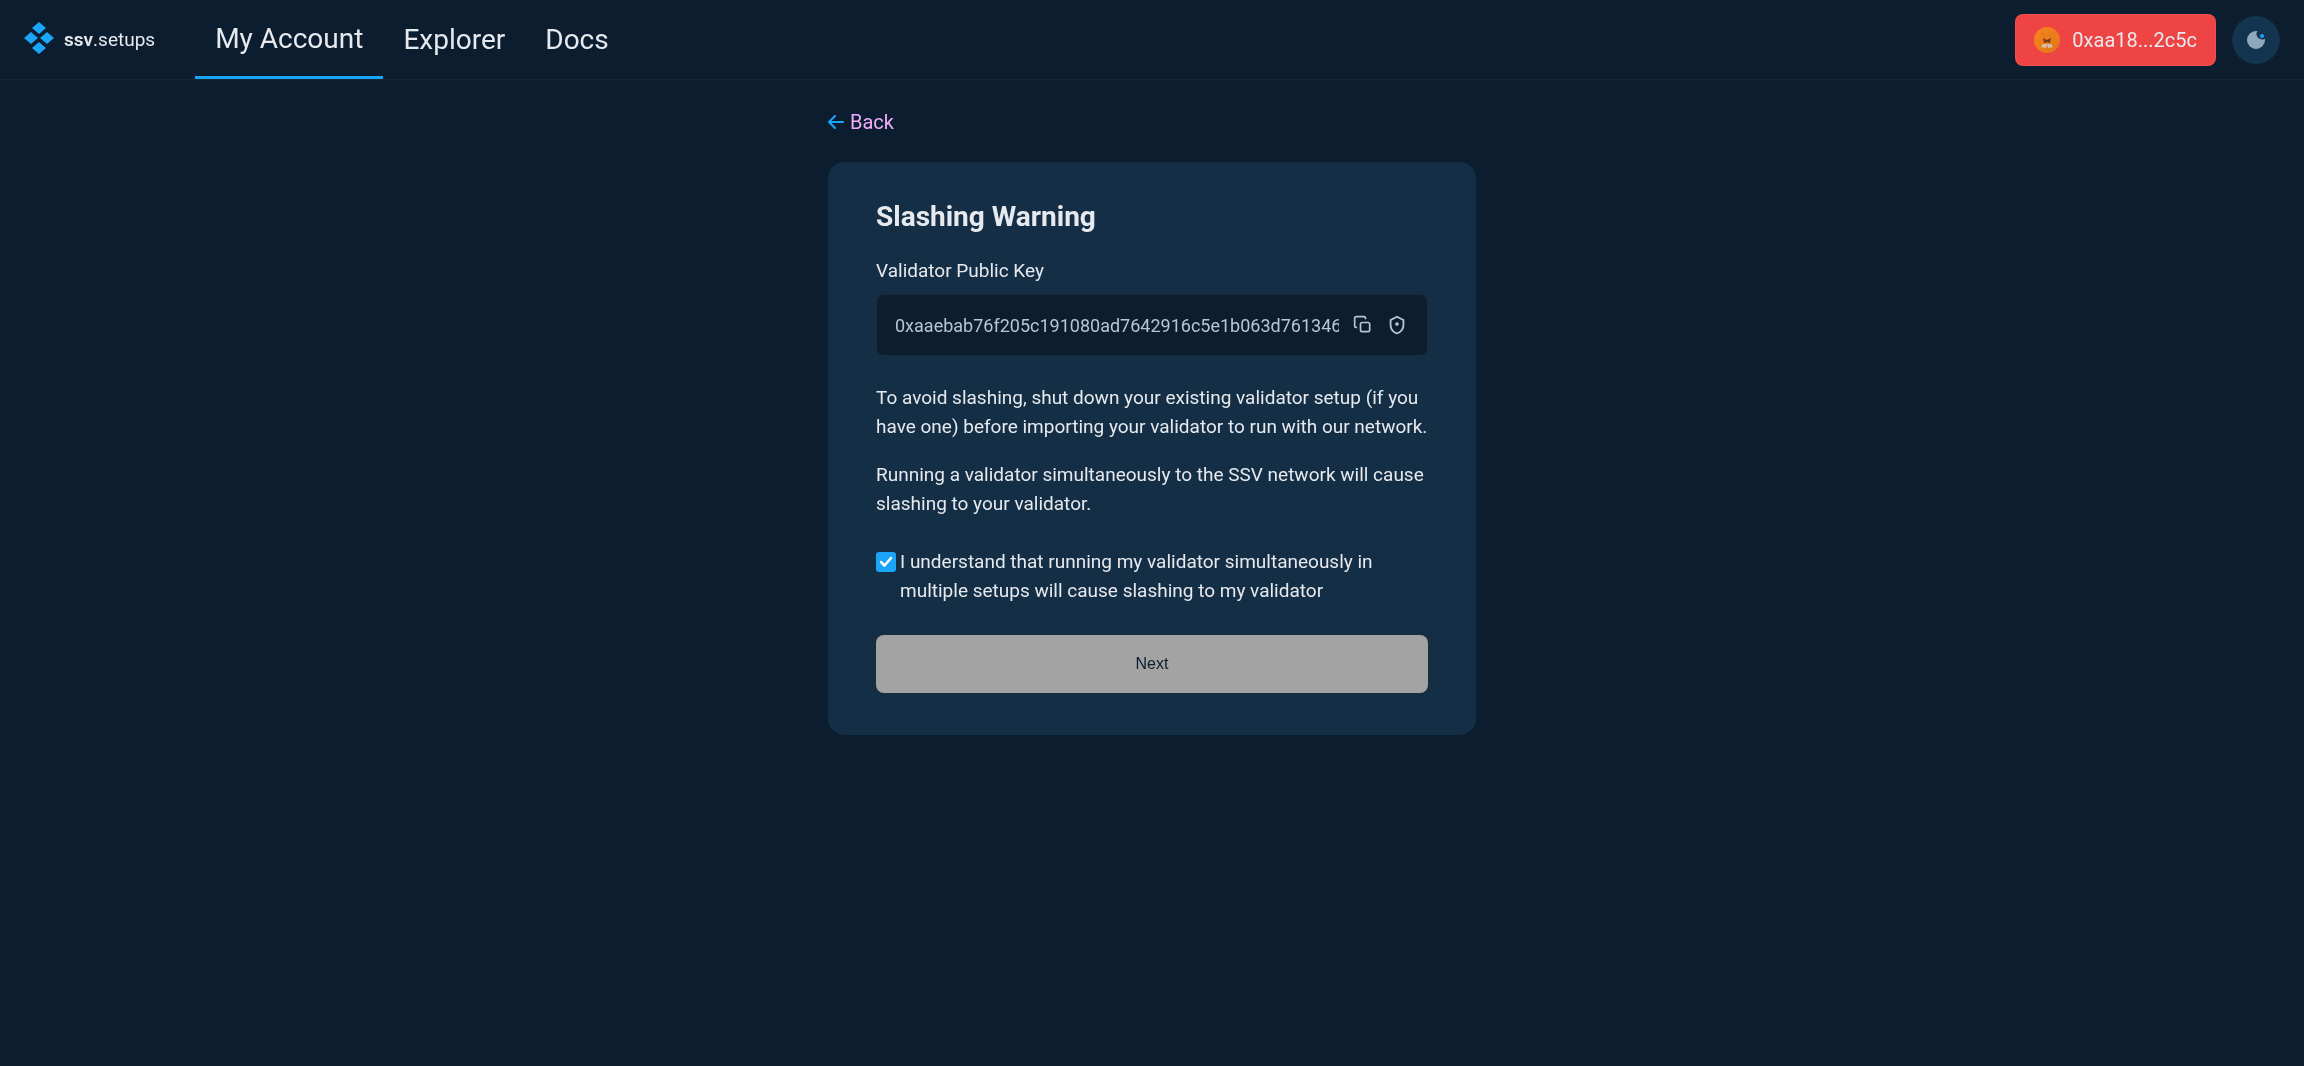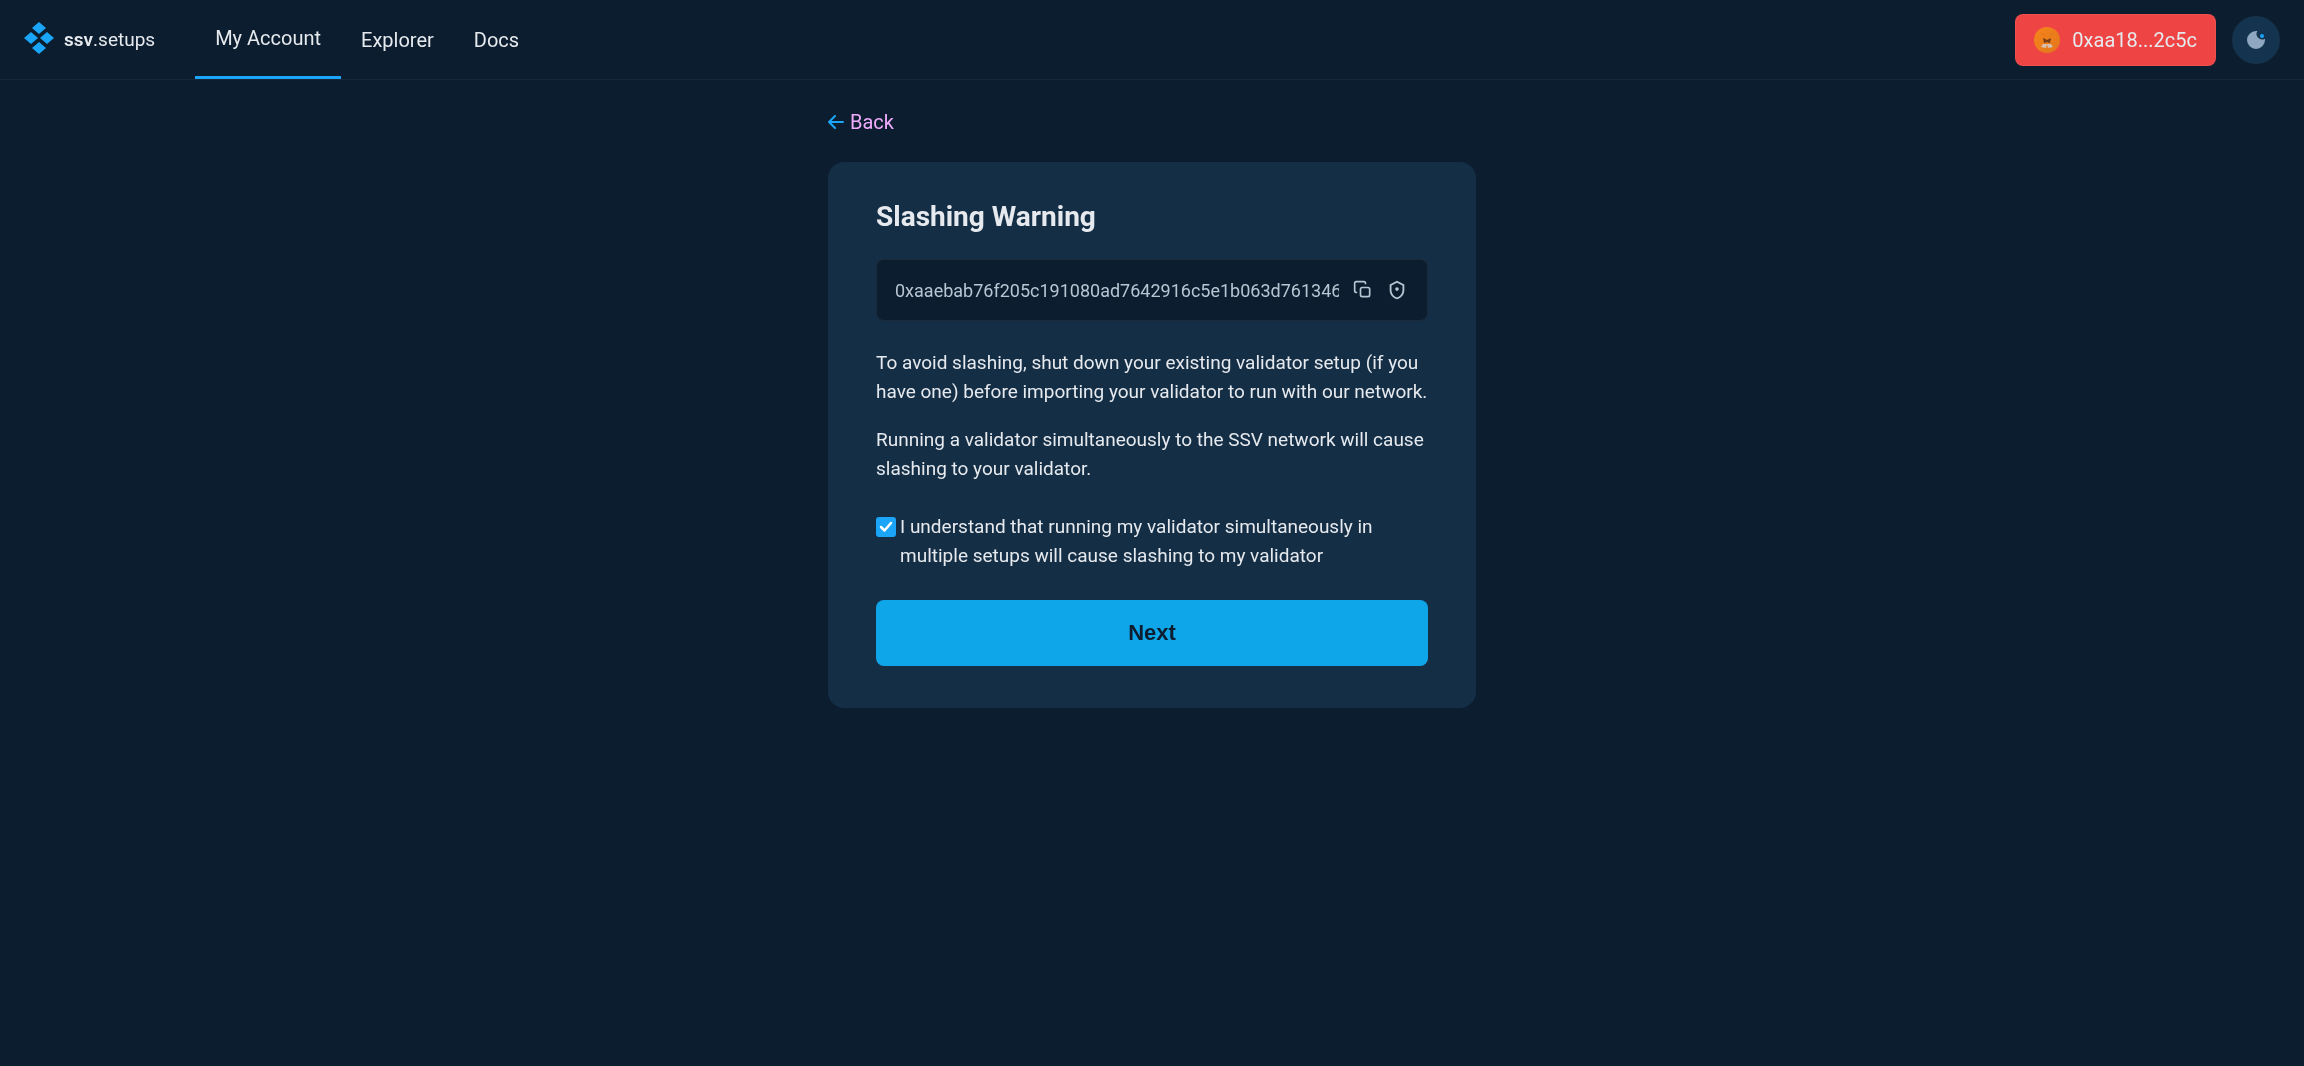--- a/index.html
+++ b/index.html
@@ -60,21 +60,21 @@
     .nav {
       display: flex;
       height: 100%;
     }
     
     .nav-item {
       height: 100%;
       display: flex;
       align-items: center;
       padding: 8px 20px;
-      font-size: 20px;
+      font-size: 28px;
       color: #e6e9ed;
       cursor: pointer;
       position: relative;
     }
     
     .nav-item.active {
       border-bottom: 3px solid #1ba5f8;
     }
     
     .header-right {
@@ -223,27 +223,27 @@
     }
     
     .checkbox-label {
       font-size: 19px;
       line-height: 1.5;
       color: #e6e9ed;
     }
     
     .next-button {
       width: 100%;
-      background: #0ea5e9;
+      background: #a3a3a3;
       color: #0b1d2e;
       border: none;
       border-radius: 8px;
       padding: 20px;
-      font-size: 22px;
-      font-weight: 700;
+      font-size: 16px;
+      font-weight: 400;
       cursor: pointer;
     }
   </style>
 </head>
 <body>
 
 <div class="header">
   <div class="header-left">
     <div class="logo">
       <div class="logo-icon">
@@ -294,20 +294,21 @@
     <div class="back-link">
       <svg width="16" height="14" viewBox="0 0 16 14">
         <path fill="none" stroke="#1ba5f8" stroke-width="2" stroke-linecap="round" stroke-linejoin="round" d="M15 7H1M7 1L1 7l6 6"></path>
       </svg>
       <span>Back</span>
     </div>
 
     <div class="card">
       <h2 class="card-title">Slashing Warning</h2>
       
+      <div class="field-label">Validator Public Key</div>
       
       <div class="key-box">
         <span class="key-text">0xaaebab76f205c191080ad7642916c5e1b063d761346f0b5db35</span>
         <div class="key-actions">
           <div class="icon-btn">
             <svg width="20" height="20" viewBox="0 0 24 24">
               <rect x="9" y="9" width="11" height="11" rx="2" fill="none" stroke="#b8c5d3" stroke-width="2"></rect>
               <path d="M5 15H4a2 2 0 0 1-2-2V4a2 2 0 0 1 2-2h9a2 2 0 0 1 2 2v1" fill="none" stroke="#b8c5d3" stroke-width="2"></path>
             </svg>
           </div>

